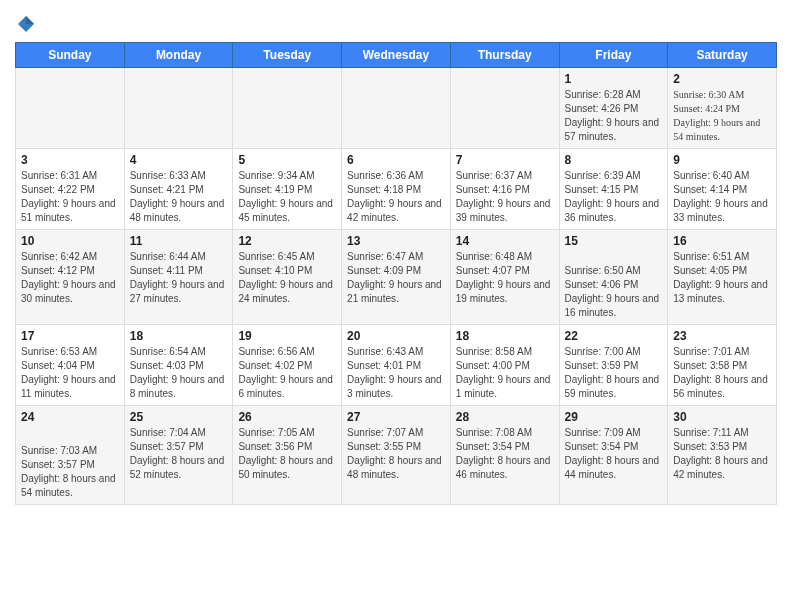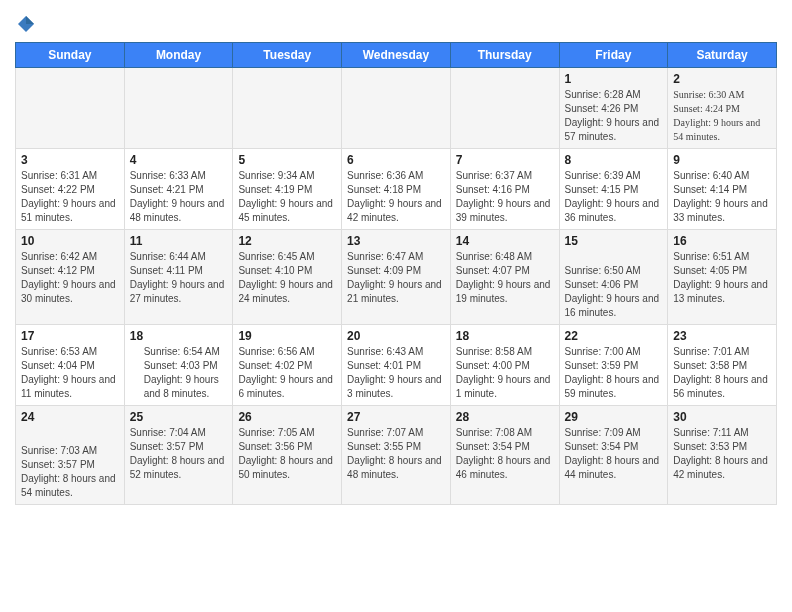--- a/index.html
+++ b/index.html
@@ -247,21 +247,21 @@
         </tr>
         <tr>
           <td>
             <span class="day-num">17</span>
             <div class="day-detail" style="white-space: pre-line;">Sunrise: 6:53 AM
 Sunset: 4:04 PM
 Daylight: 9 hours and 11 minutes.</div>
           </td>
           <td>
             <span class="day-num">18</span>
-            <div class="day-detail" style="white-space: pre-line; margin-left: 14px;">Sunrise: 6:54 AM
+            <div class="day-detail" style="white-space: pre-line;">Sunrise: 6:54 AM
 Sunset: 4:03 PM
 Daylight: 9 hours and 8 minutes.</div>
           </td>
           <td>
             <span class="day-num">19</span>
             <div class="day-detail" style="white-space: pre-line;">Sunrise: 6:56 AM
 Sunset: 4:02 PM
 Daylight: 9 hours and 6 minutes.</div>
           </td>
           <td>

